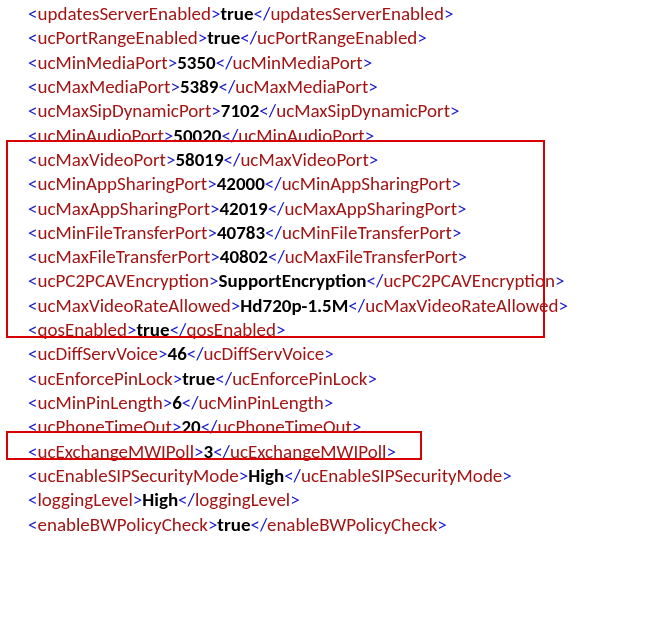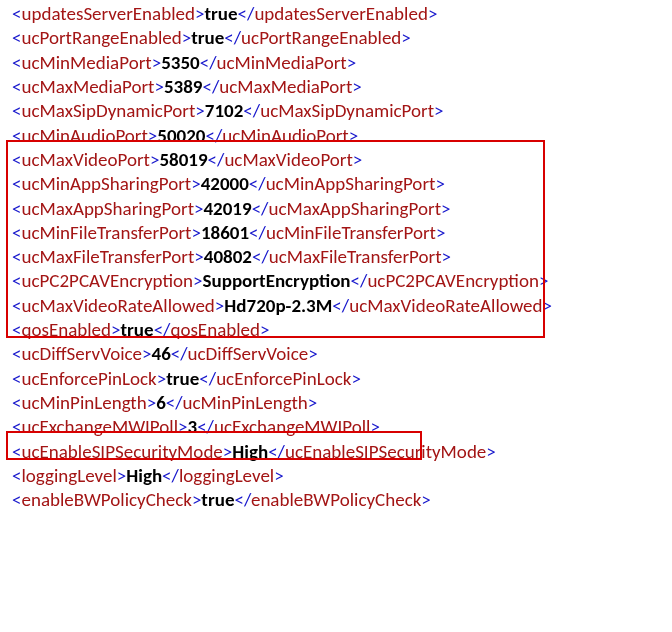--- a/index.html
+++ b/index.html
@@ -11,21 +11,21 @@
     color: #000;
     width: 672px;
     height: 632px;
     overflow: hidden;
   }
   .wrap {
     padding: 2px 0 0 0;
     white-space: nowrap;
   }
   .line {
-    padding-left: 12px;
+    padding-left: 28px;
     white-space: nowrap;
   }
   .tag { color: #a31515; }
   .br  { color: #1616cc; }
   .val { color: #000; font-weight: 700; }
   .hl1 {
     position: absolute;
     left: 6px;
     top: 140px;
     width: 535px;
@@ -69,42 +69,45 @@
   <div class="line">
     <span class="br">&lt;</span><span class="tag">ucMaxVideoPort</span><span class="br">&gt;</span><span class="val">58019</span><span class="br">&lt;/</span><span class="tag">ucMaxVideoPort</span><span class="br">&gt;</span>
   </div>
   <div class="line">
     <span class="br">&lt;</span><span class="tag">ucMinAppSharingPort</span><span class="br">&gt;</span><span class="val">42000</span><span class="br">&lt;/</span><span class="tag">ucMinAppSharingPort</span><span class="br">&gt;</span>
   </div>
   <div class="line">
     <span class="br">&lt;</span><span class="tag">ucMaxAppSharingPort</span><span class="br">&gt;</span><span class="val">42019</span><span class="br">&lt;/</span><span class="tag">ucMaxAppSharingPort</span><span class="br">&gt;</span>
   </div>
   <div class="line">
-    <span class="br">&lt;</span><span class="tag">ucMinFileTransferPort</span><span class="br">&gt;</span><span class="val">18601</span><span class="br">&lt;/</span><span class="tag">ucMinFileTransferPort</span><span class="br">&gt;</span>
+    <span class="br">&lt;</span><span class="tag">ucMinFileTransferPort</span><span class="br">&gt;</span><span class="val">40783</span><span class="br">&lt;/</span><span class="tag">ucMinFileTransferPort</span><span class="br">&gt;</span>
   </div>
   <div class="line">
     <span class="br">&lt;</span><span class="tag">ucMaxFileTransferPort</span><span class="br">&gt;</span><span class="val">40802</span><span class="br">&lt;/</span><span class="tag">ucMaxFileTransferPort</span><span class="br">&gt;</span>
   </div>
   <div class="line">
     <span class="br">&lt;</span><span class="tag">ucPC2PCAVEncryption</span><span class="br">&gt;</span><span class="val">SupportEncryption</span><span class="br">&lt;/</span><span class="tag">ucPC2PCAVEncryption</span><span class="br">&gt;</span>
   </div>
   <div class="line">
-    <span class="br">&lt;</span><span class="tag">ucMaxVideoRateAllowed</span><span class="br">&gt;</span><span class="val">Hd720p-2.3M</span><span class="br">&lt;/</span><span class="tag">ucMaxVideoRateAllowed</span><span class="br">&gt;</span>
+    <span class="br">&lt;</span><span class="tag">ucMaxVideoRateAllowed</span><span class="br">&gt;</span><span class="val">Hd720p-1.5M</span><span class="br">&lt;/</span><span class="tag">ucMaxVideoRateAllowed</span><span class="br">&gt;</span>
   </div>
   <div class="line">
     <span class="br">&lt;</span><span class="tag">qosEnabled</span><span class="br">&gt;</span><span class="val">true</span><span class="br">&lt;/</span><span class="tag">qosEnabled</span><span class="br">&gt;</span>
   </div>
   <div class="line">
     <span class="br">&lt;</span><span class="tag">ucDiffServVoice</span><span class="br">&gt;</span><span class="val">46</span><span class="br">&lt;/</span><span class="tag">ucDiffServVoice</span><span class="br">&gt;</span>
   </div>
   <div class="line">
     <span class="br">&lt;</span><span class="tag">ucEnforcePinLock</span><span class="br">&gt;</span><span class="val">true</span><span class="br">&lt;/</span><span class="tag">ucEnforcePinLock</span><span class="br">&gt;</span>
   </div>
   <div class="line">
     <span class="br">&lt;</span><span class="tag">ucMinPinLength</span><span class="br">&gt;</span><span class="val">6</span><span class="br">&lt;/</span><span class="tag">ucMinPinLength</span><span class="br">&gt;</span>
+  </div>
+  <div class="line">
+    <span class="br">&lt;</span><span class="tag">ucPhoneTimeOut</span><span class="br">&gt;</span><span class="val">20</span><span class="br">&lt;/</span><span class="tag">ucPhoneTimeOut</span><span class="br">&gt;</span>
   </div>
   <div class="line">
     <span class="br">&lt;</span><span class="tag">ucExchangeMWIPoll</span><span class="br">&gt;</span><span class="val">3</span><span class="br">&lt;/</span><span class="tag">ucExchangeMWIPoll</span><span class="br">&gt;</span>
   </div>
   <div class="line">
     <span class="br">&lt;</span><span class="tag">ucEnableSIPSecurityMode</span><span class="br">&gt;</span><span class="val">High</span><span class="br">&lt;/</span><span class="tag">ucEnableSIPSecurityMode</span><span class="br">&gt;</span>
   </div>
   <div class="line">
     <span class="br">&lt;</span><span class="tag">loggingLevel</span><span class="br">&gt;</span><span class="val">High</span><span class="br">&lt;/</span><span class="tag">loggingLevel</span><span class="br">&gt;</span>
   </div>

